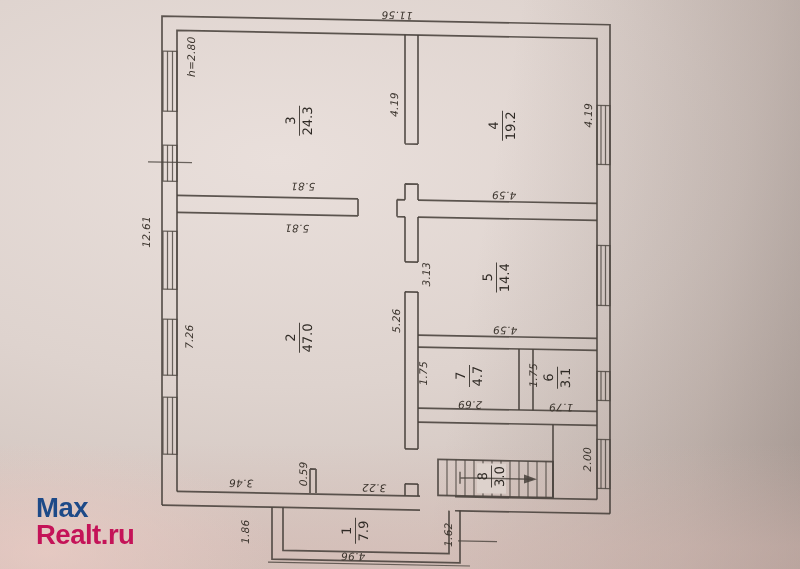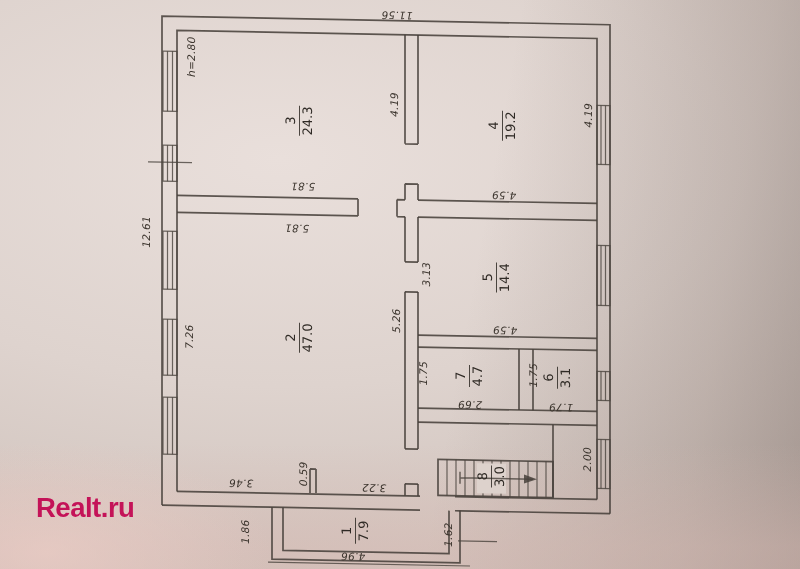--- a/index.html
+++ b/index.html
@@ -176,15 +176,16 @@
           <text class="dimtxt" text-anchor="middle" dominant-baseline="middle" transform="translate(304,472) rotate(-90)">0.59</text>
           <text class="dimtxt" text-anchor="middle" dominant-baseline="middle" transform="translate(374,484) rotate(180)">3.22</text>
           <text class="dimtxt" text-anchor="middle" dominant-baseline="middle" transform="translate(246,531) rotate(-90)">1.86</text>
           <text class="dimtxt" text-anchor="middle" dominant-baseline="middle" transform="translate(449,530) rotate(-90)">1.62</text>
           <text class="dimtxt" text-anchor="middle" dominant-baseline="middle" transform="translate(353,553) rotate(180)">4.96</text>
         </g>
     </g>
   </svg>
 
   <div id="logo">
+    <span class="l1">Max</span>
     <span class="l2">Realt.ru</span>
   </div>
 </div>
 
 </body></html>

